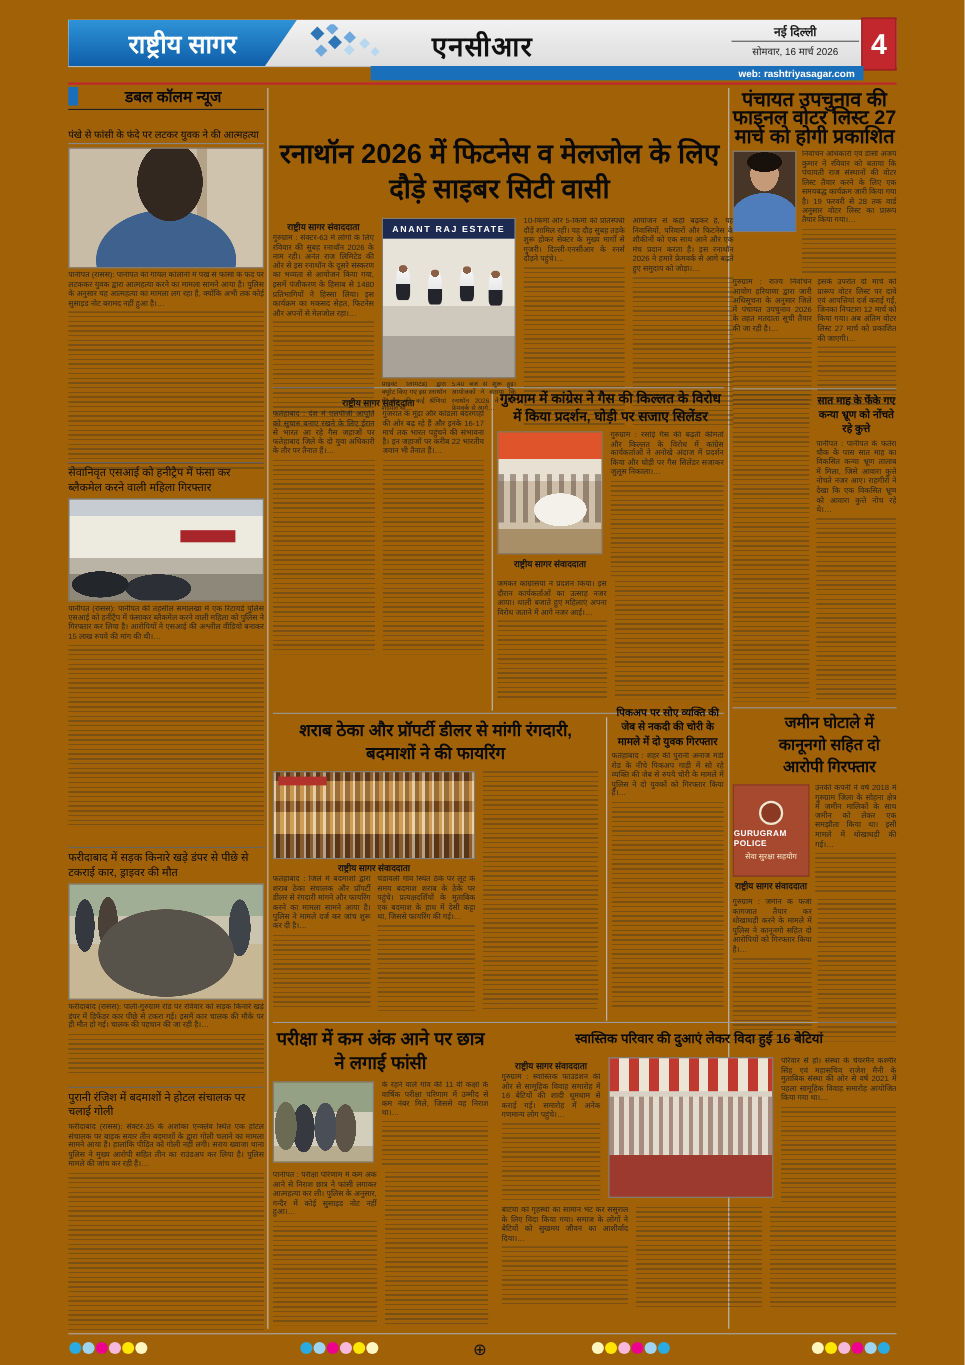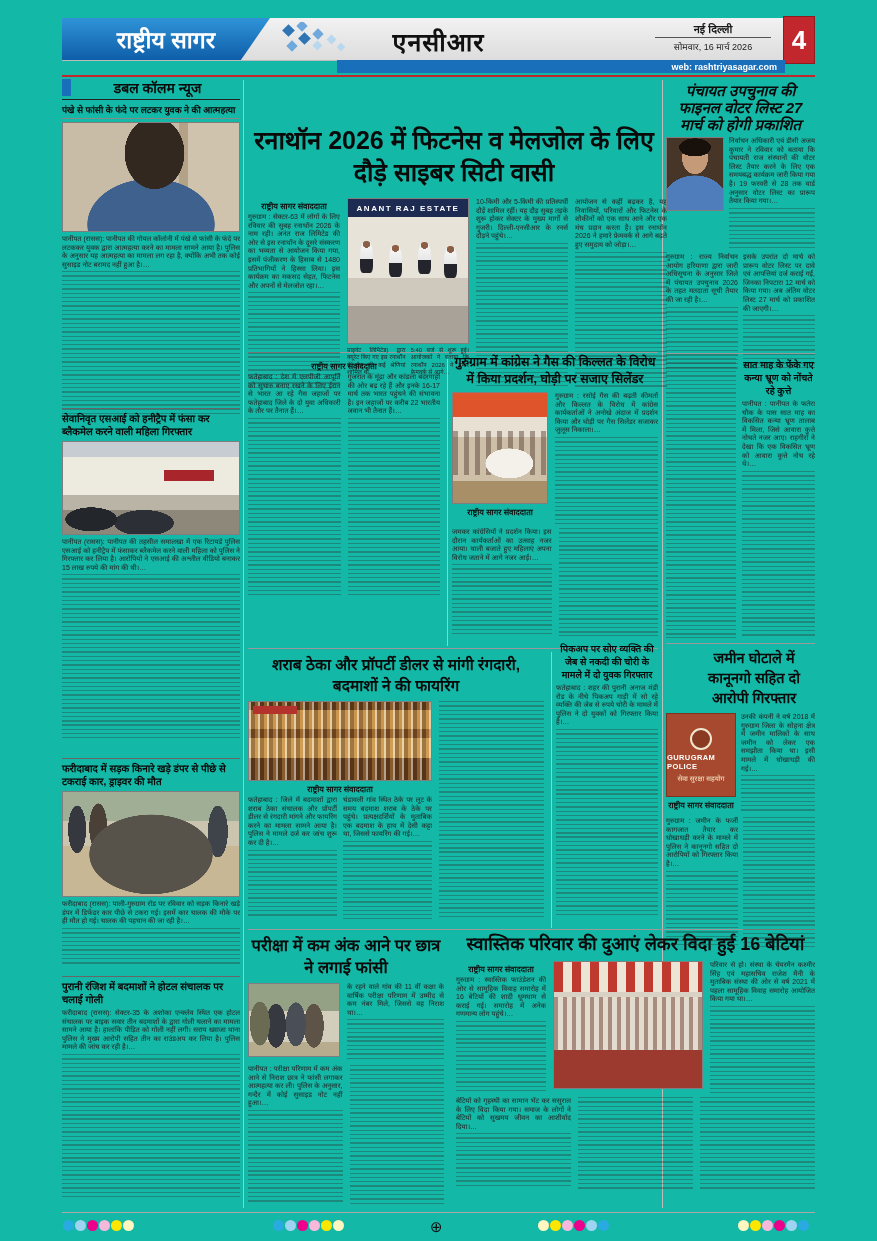--- a/index.html
+++ b/index.html
@@ -1,37 +1,37 @@
 <!DOCTYPE html>
 <html><head>
 <meta charset="utf-8">
 <style>
   html,body{margin:0;padding:0;background:#ffffff;}
-  .page{position:relative;width:877px;height:1241px;background:#14b8a6;overflow:hidden;
+  .page{position:relative;width:877px;height:1241px;background:#a16207;overflow:hidden;
         font-family:"Liberation Sans","DejaVu Sans",sans-serif;color:#1a1a1a;}
   
   .mast{position:absolute;left:62px;top:16px;width:753px;height:58px;}
   .mast-band{position:absolute;left:0;top:2px;right:0;height:42px;background:linear-gradient(#f2f2f2,#dddddd);border-bottom:1px solid #bbb;}
   .brand{position:absolute;left:0;top:2px;width:208px;height:42px;background:linear-gradient(180deg,#2f93d8,#0e5ea8);
          color:#fff;font-weight:bold;font-size:23px;display:flex;align-items:center;justify-content:center;
          clip-path:polygon(0 0,100% 0,86% 100%,0 100%);}
   .diamonds{position:absolute;left:216px;top:6px;}
   .edition{position:absolute;left:0;right:0;top:8px;text-align:center;font-size:25px;font-weight:bold;color:#101010;letter-spacing:1px;}
-  .cityblock{position:absolute;right:44px;top:5px;width:116px;text-align:center;}
+  .cityblock{position:absolute;right:34px;top:5px;width:116px;text-align:center;}
   .cityblock .city{font-size:11px;font-weight:bold;border-bottom:1px solid #555;padding-bottom:1px;}
   .cityblock .date{font-size:9px;padding-top:2px;color:#222;}
   .pagebox{position:absolute;right:0;top:0;width:30px;height:46px;background:#c1272d;color:#fff;font-size:26px;font-weight:bold;
            display:flex;align-items:center;justify-content:center;border:1px solid #8e1d22;}
   .webstrip{position:absolute;right:30px;top:44px;width:440px;height:13px;background:#1a6fba;color:#fff;font-size:9px;
             display:flex;align-items:center;justify-content:flex-end;padding-right:8px;font-weight:bold;}
   .redrule{position:absolute;left:0;right:0;top:59px;height:2px;background:#c1272d;}
   
   .art{position:absolute;}
   .hl{font-weight:bold;color:#0a0a0a;text-align:center;}
-  .hl-left{font-weight:bold;color:#0a0a0a;text-align:left;}
+  .hl-left{font-weight:normal;color:#0a0a0a;text-align:left;margin-top:12px;}
   .byline{font-size:8px;font-weight:bold;text-align:center;color:#111;padding:2px 0;}
   .bt{font-size:7px;line-height:8.6px;text-align:justify;color:#242424;overflow:hidden;}
   .body-block{display:flex;flex-direction:column;overflow:hidden;}
   .tx{flex:1;min-height:6px;background:repeating-linear-gradient(to bottom,rgba(45,45,45,.62) 0 1.3px,transparent 1.3px 4.3px);opacity:.55;margin-top:2px;}
   .cols{display:flex;gap:7px;}
   .col{flex:1;display:flex;flex-direction:column;overflow:hidden;}
   .ph{position:relative;border:1px solid #7e7e7e;overflow:hidden;box-sizing:border-box;}
   .vline{position:absolute;width:1px;background:#bdbdbd;}
   .hline{position:absolute;height:1px;background:#9a9a9a;}
   .sechead{position:absolute;display:flex;align-items:center;border-bottom:1.5px solid #222;padding-bottom:2px;}
@@ -304,21 +304,21 @@
         <div class="bt">पानीपत : परीक्षा परिणाम में कम अंक आने से निराश छात्र ने फांसी लगाकर आत्महत्या कर ली। पुलिस के अनुसार, गन्दैर में कोई सुसाइड नोट नहीं हुआ।…</div>
         <div class="tx"></div>
       </div>
       <div class="col">
         <div class="tx" style="margin-top:0;"></div>
       </div>
     </div>
   </div>
 
   <div class="art" style="left:456px;top:932px;width:359px;">
-    <div class="hl" style="font-size:18px;line-height:24px;">स्वास्तिक परिवार की दुआएं लेकर विदा हुई 16 बेटियां</div>
+    <div class="hl" style="font-size:12px;line-height:24px;">स्वास्तिक परिवार की दुआएं लेकर विदा हुई 16 बेटियां</div>
     <div class="cols" style="margin-top:5px;height:132px;">
       <div class="col" style="flex:0 0 90px;">
         <div class="byline">राष्ट्रीय सागर संवाददाता</div>
         <div class="bt">गुरुग्राम : स्वास्तिक फाउंडेशन की ओर से सामूहिक विवाह समारोह में 16 बेटियों की शादी धूमधाम से कराई गई। समारोह में अनेक गणमान्य लोग पहुंचे।…</div>
         <div class="tx"></div>
       </div>
       <div class="ph ph-event" style="flex:0 0 150px;height:128px;"></div>
       <div class="col">
         <div class="bt">परिवार से हो। संस्था के चेयरमैन कश्मीर सिंह एवं महासचिव राजेश मैनी के मुताबिक संस्था की ओर से वर्ष 2021 में पहला सामूहिक विवाह समारोह आयोजित किया गया था।…</div>
         <div class="tx"></div>
@@ -332,21 +332,21 @@
       <div class="col">
         <div class="tx" style="margin-top:0;"></div>
       </div>
       <div class="col">
         <div class="tx" style="margin-top:0;"></div>
       </div>
     </div>
   </div>
 
   <div class="art" style="left:666px;top:82px;width:149px;">
-    <div class="hl" style="font-size:15px;line-height:17px;font-style:italic;">पंचायत उपचुनाव की फाइनल वोटर लिस्ट 27 मार्च को होगी प्रकाशित</div>
+    <div class="hl" style="font-size:18px;line-height:17px;">पंचायत उपचुनाव की फाइनल वोटर लिस्ट 27 मार्च को होगी प्रकाशित</div>
     <div class="cols" style="margin-top:4px;height:112px;gap:5px;">
       <div class="ph ph-voter" style="flex:0 0 58px;height:74px;"></div>
       <div class="col">
         <div class="bt">निर्वाचन अधिकारी एवं डीसी अजय कुमार ने रविवार को बताया कि पंचायती राज संस्थानों की वोटर लिस्ट तैयार करने के लिए एक समयबद्ध कार्यक्रम जारी किया गया है। 19 फरवरी से 28 तक वार्ड अनुसार वोटर लिस्ट का प्रारूप तैयार किया गया।…</div>
         <div class="tx"></div>
       </div>
     </div>
     <div class="cols" style="margin-top:4px;height:118px;gap:5px;">
       <div class="col">
         <div class="bt">गुरुग्राम : राज्य निर्वाचन आयोग हरियाणा द्वारा जारी अधिसूचना के अनुसार जिले में पंचायत उपचुनाव 2026 के तहत मतदाता सूची तैयार की जा रही है।…</div>

